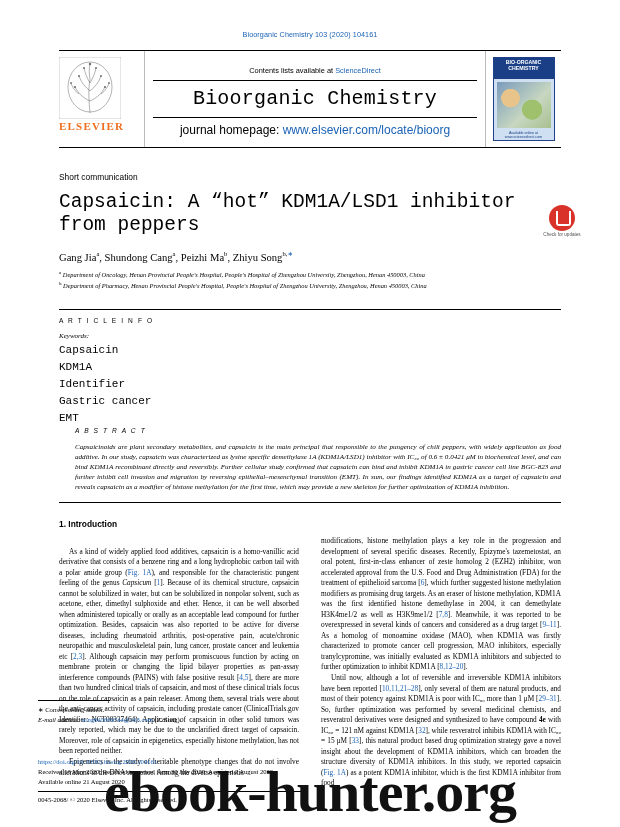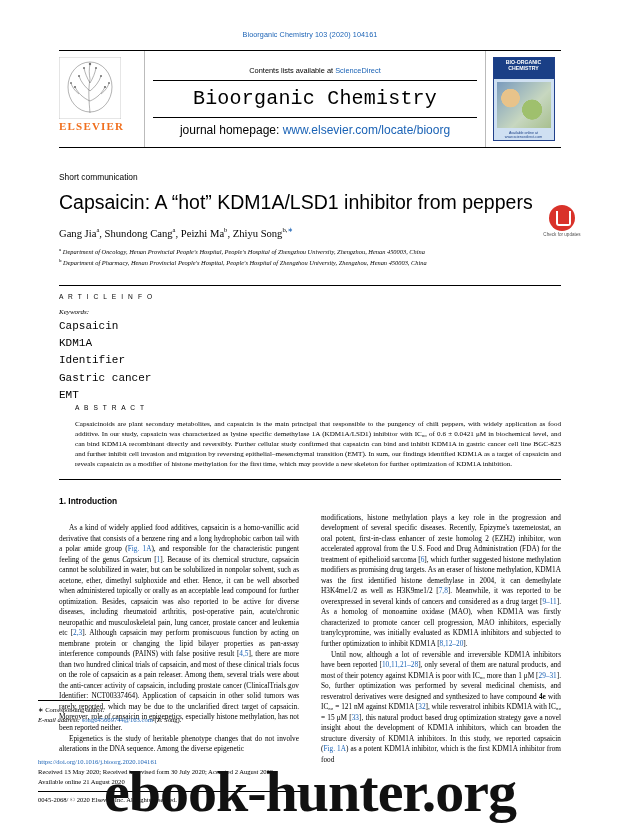--- a/index.html
+++ b/index.html
@@ -90,21 +90,21 @@
     position:absolute; bottom:1px; left:0; right:0; text-align:center;
     font-family:"Liberation Sans", sans-serif; font-size:3.6px; color:#1a3f86;
   }
 
   
   .shortcomm {
     font-family:"Liberation Sans", sans-serif;
     font-size:8.4px; margin-top:24px;
   }
   .title {
-    font-family:Liberation Sans, sans-serif;
+    font-family:Liberation Mono, monospace;
     font-size:19.5px; margin-top:9px; line-height:1.2;
   }
   .authors {
     font-family:"Liberation Serif", serif;
     font-size:10.6px; margin-top:12px;
   }
   .authors sup { font-size:6.6px; }
   .authors a { color:#1a62b5; text-decoration:none; }
   .affil {
     font-family:"Liberation Serif", serif;
@@ -134,21 +134,21 @@
   
   .band {
     margin-top:18px;
     border-top:1px solid #000;
     border-bottom:1px solid #000;
     display:flex;
     padding:7px 0 10px;
     flex-direction:column;
   }
   .band-left { width:150px; padding-right:14px; }
-  .band-right { flex:1; padding-left:16px; }
+  .band-right { flex:1; padding-left:16px;font-style:italic; }
   .band-h {
     font-family:"Liberation Sans", sans-serif;
     font-size:6.6px; letter-spacing:1.6px; margin-bottom:8px;
   }
   .kw-h {
     font-family:"Liberation Serif", serif;
     font-size:7px; font-style:italic; margin-bottom:2px;
   }
   .kw-list { font-family:Liberation Mono, monospace; font-size:11px; line-height:1.55; }
   .abstract-text {

